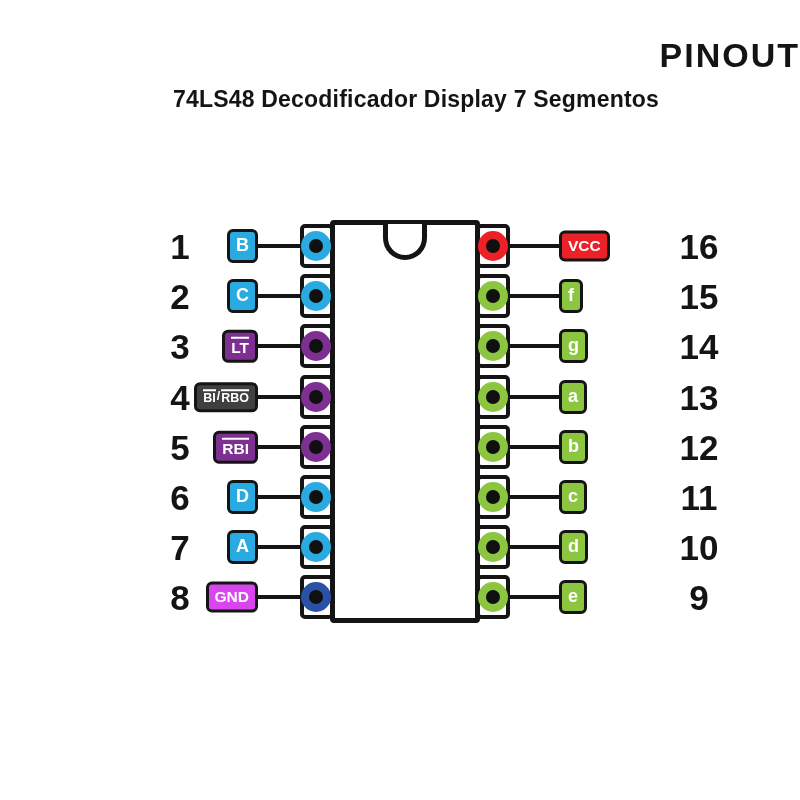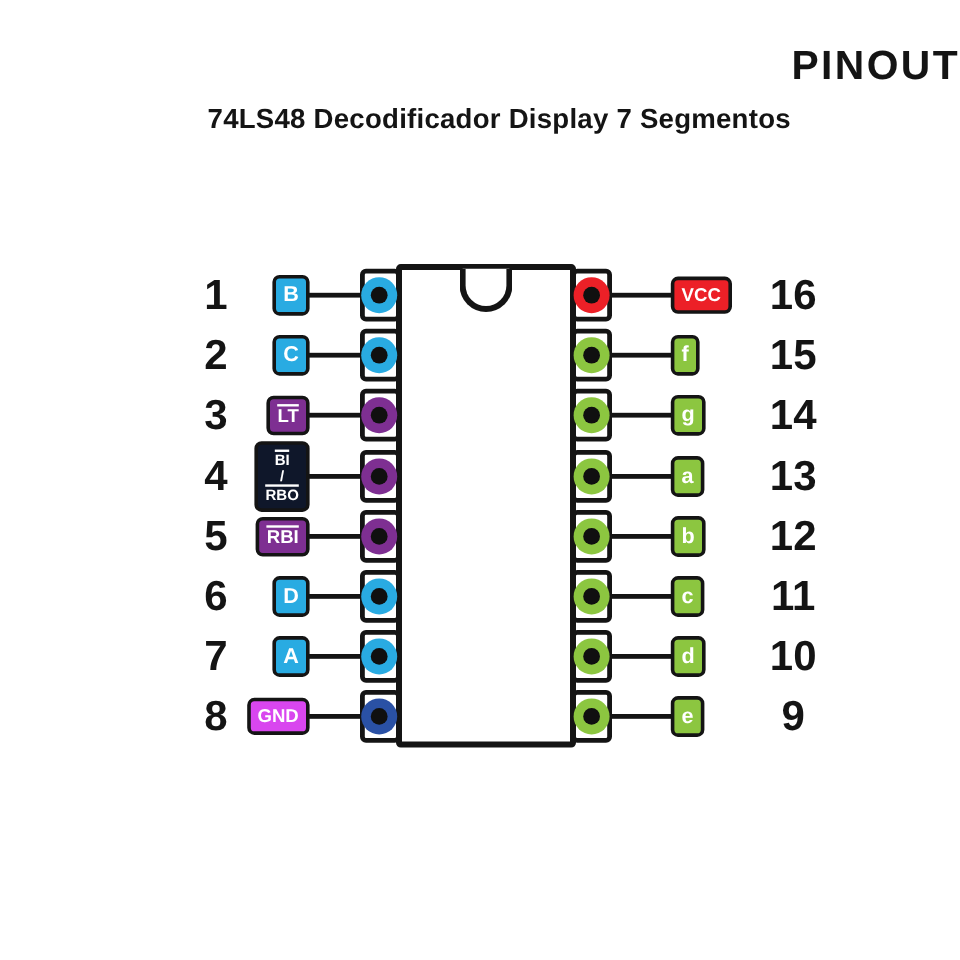--- a/index.html
+++ b/index.html
@@ -69,21 +69,21 @@
     transform: translateY(-50%);
     font-size: 35px;
     font-weight: 800;
     line-height: 1;
     text-align: center;
     width: 56px;
     z-index: 5;
     color: #141414;
   }
   .left  .pin-number { left: 152px; }
-  .right .pin-number { left: 633px; }
+  .right .pin-number { left: 671px; }
 
   .pin-wire {
     top: 23px;
     height: 4px;
     background: #141414;
     z-index: 3;
   }
   .left  .pin-wire { left: 240px; width: 78px; }
   .right .pin-wire { left: 493px; width: 70px; }
 
@@ -185,21 +185,21 @@
           <span class="ov">LT</span>
         </span>
   </div>
       <div class="pin-row left" style="top: 372px;">
     <span class="pin-number">4</span>
     <span class="pin-wire"></span>
     <span class="pin-pad"></span>
     <span class="pin-hole" style="background: rgb(126, 47, 146);">
       <span class="pin-hole-dot"></span>
     </span>
-    <span class="pin-label" style="background: #0f172a; font-size: 12.5px; flex-direction: column;">
+    <span class="pin-label" style="background: #404040; font-size: 12.5px;">
           <span class="ov">BI</span>
           <span class="slash">/</span>
           <span class="ov">RBO</span>
         </span>
   </div>
       <div class="pin-row left" style="top: 422px;">
     <span class="pin-number">5</span>
     <span class="pin-wire"></span>
     <span class="pin-pad"></span>
     <span class="pin-hole" style="background: rgb(126, 47, 146);">

